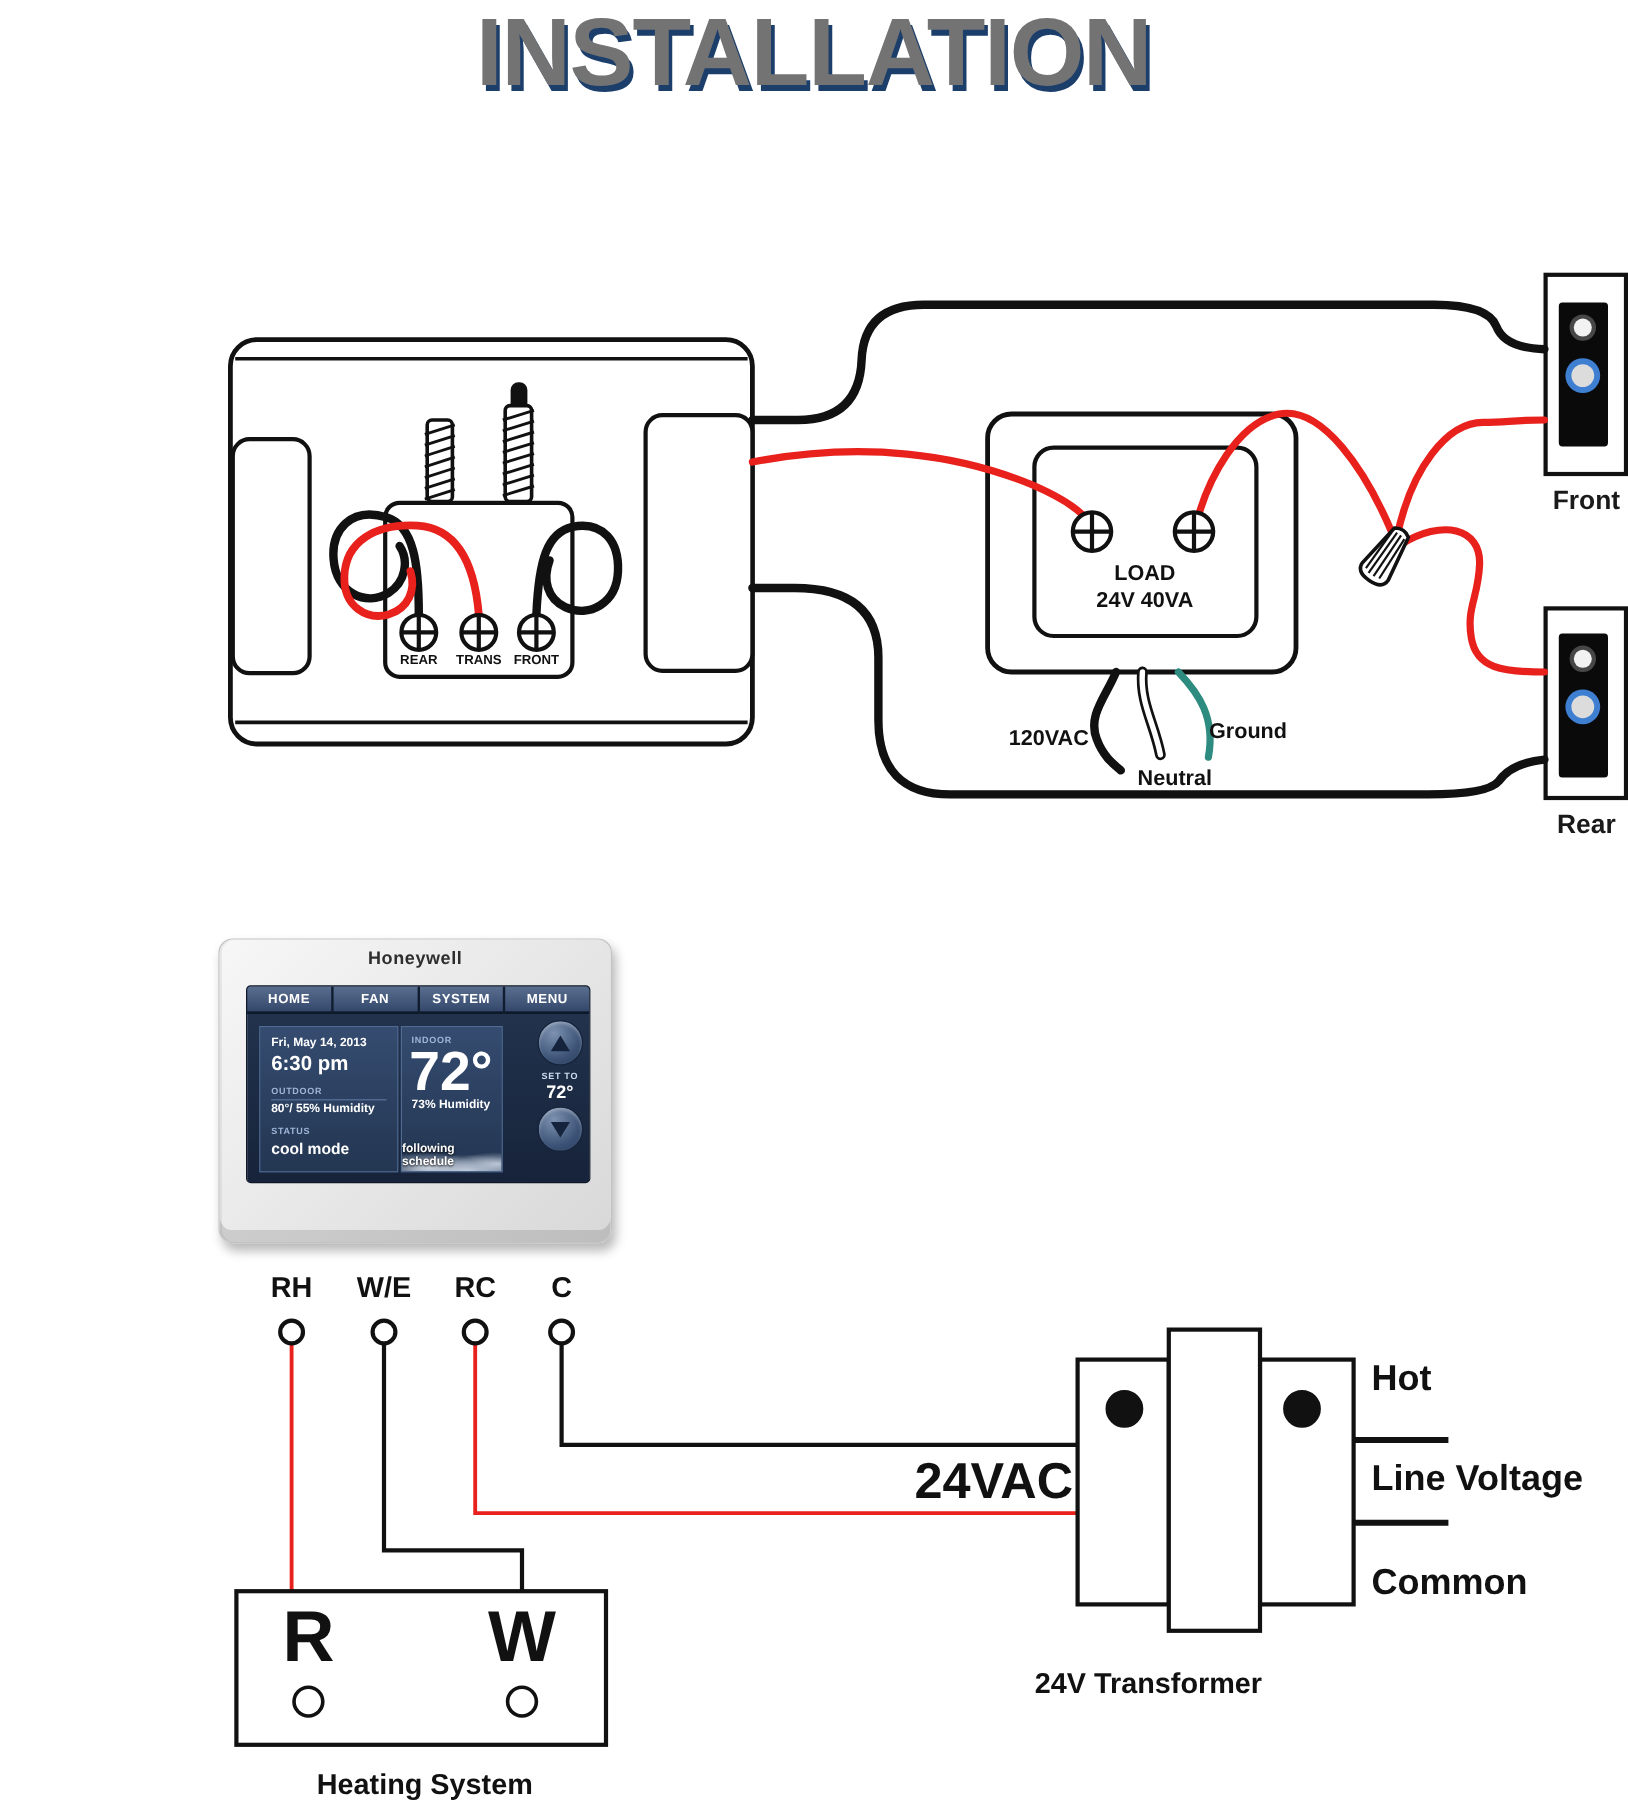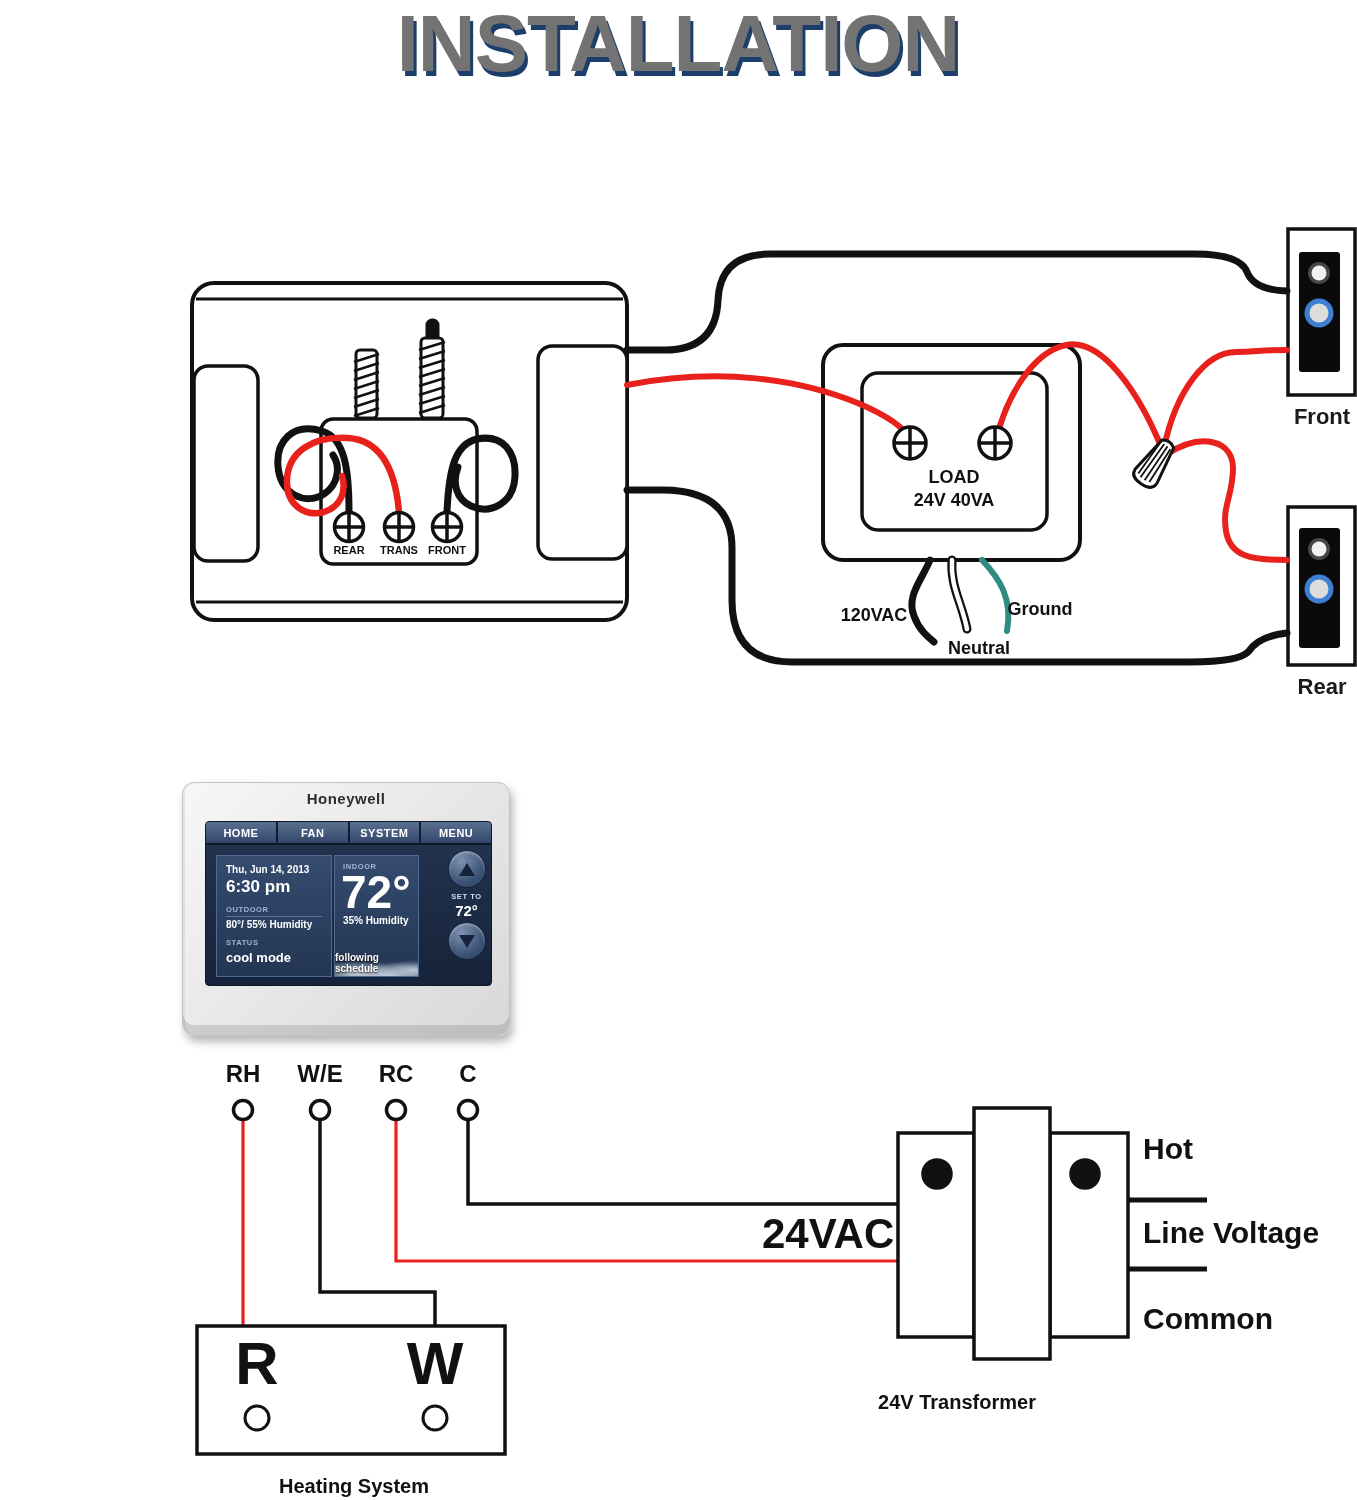--- a/index.html
+++ b/index.html
@@ -12,21 +12,21 @@
   .title{font-size:80px;font-weight:900;letter-spacing:-1px;color:#737373;
          text-shadow:3px 5px 0 #1c3e6b;}
   .heading{font-size:47px;font-weight:bold;color:#24476f;}
   .term-sm{font-size:11px;font-weight:bold;}
   .xfmr-txt{font-size:18px;font-weight:bold;}
   .wire-lbl{font-size:18px;font-weight:bold;}
   .bell-lbl{font-size:22px;font-weight:600;color:#1a1a1a;}
   .tstat-term{font-size:24px;font-weight:bold;}
   .v24{font-size:42px;font-weight:bold;}
   .side-lbl{font-size:30px;font-weight:700;}
-  .caption{font-size:20px;font-weight:bold;}
+  .caption{font-size:24px;font-weight:bold;}
   .rw{font-size:60px;font-weight:bold;}
 
   
   #tstat{position:absolute;left:182px;top:782px;width:326px;height:252px;
          border-radius:12px;border:1px solid #c2c2c2;
          background:linear-gradient(135deg,#f7f7f7,#d8d8d8);
          box-shadow:inset 0 -10px 0 rgba(0,0,0,.12), inset 2px 0 0 rgba(0,0,0,.06),
                     3px 6px 9px rgba(0,0,0,.28);}
   #tstat .brand{position:absolute;top:7px;left:0;right:0;text-align:center;
                 font-size:15px;font-weight:bold;color:#2e2e2e;letter-spacing:.5px;}
@@ -259,32 +259,32 @@
 <div id="tstat">
   <div class="brand">Honeywell</div>
   <div id="tscreen">
     <div class="tabbar">
       <div class="tab">HOME</div>
       <div class="tab">FAN</div>
       <div class="tab">SYSTEM</div>
       <div class="tab">MENU</div>
     </div>
     <div class="panel" id="p-left">
-      <div class="t-date">Thu, Jun 14, 2013</div>
+      <div class="t-date">Fri, May 14, 2013</div>
       <div class="t-time">6:30 pm</div>
       <div class="t-cap">OUTDOOR</div>
       <div class="t-rule"></div>
       <div class="t-val">80°/ 55% Humidity</div>
       <div class="t-cap">STATUS</div>
       <div class="t-status">cool mode</div>
     </div>
     <div class="panel" id="p-center">
       <div class="t-indoor">INDOOR</div>
       <div class="t-temp">72°</div>
-      <div class="t-hum">35% Humidity</div>
+      <div class="t-hum">73% Humidity</div>
       <div class="clouds"></div>
       <div class="t-sched">following schedule</div>
     </div>
     <div id="p-right">
       <div class="round-btn">
             <div class="tri-up"></div>
           </div>
       <div class="setto">SET TO</div>
       <div class="setval">72°</div>
       <div class="round-btn">

